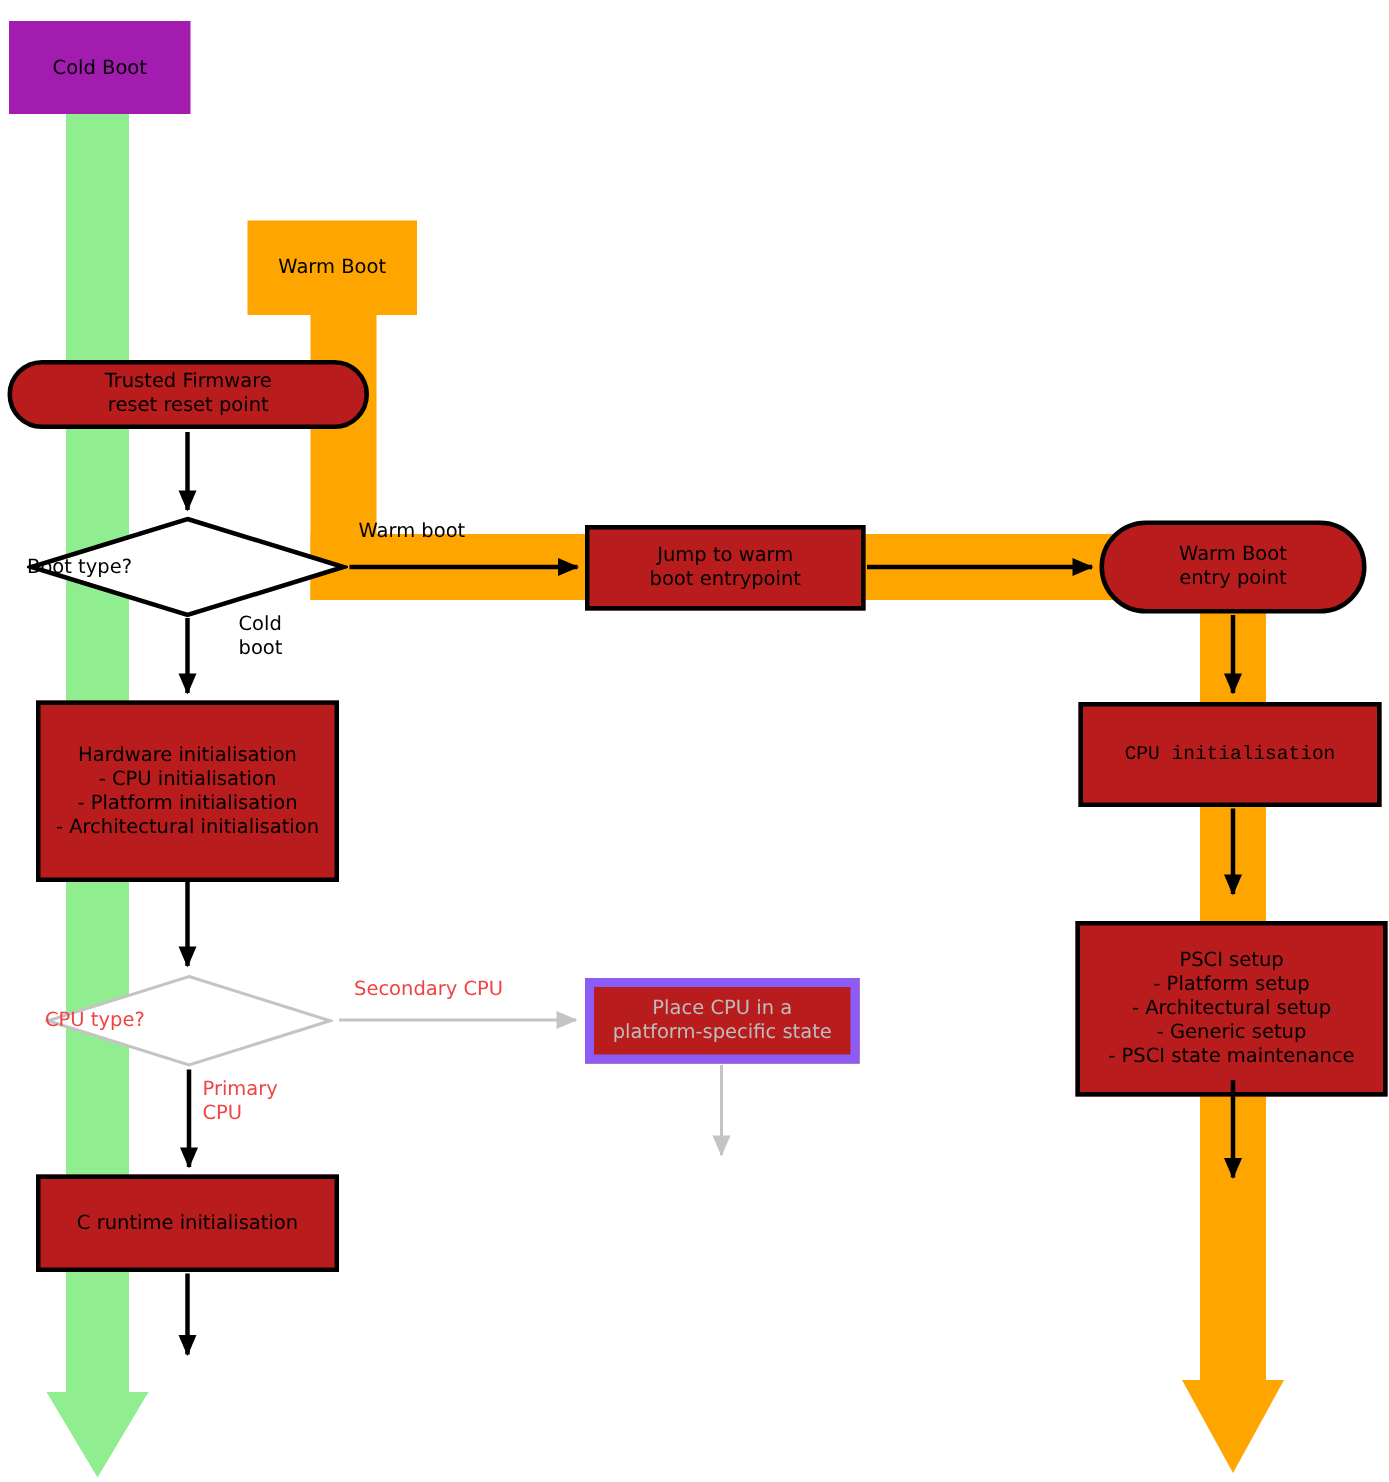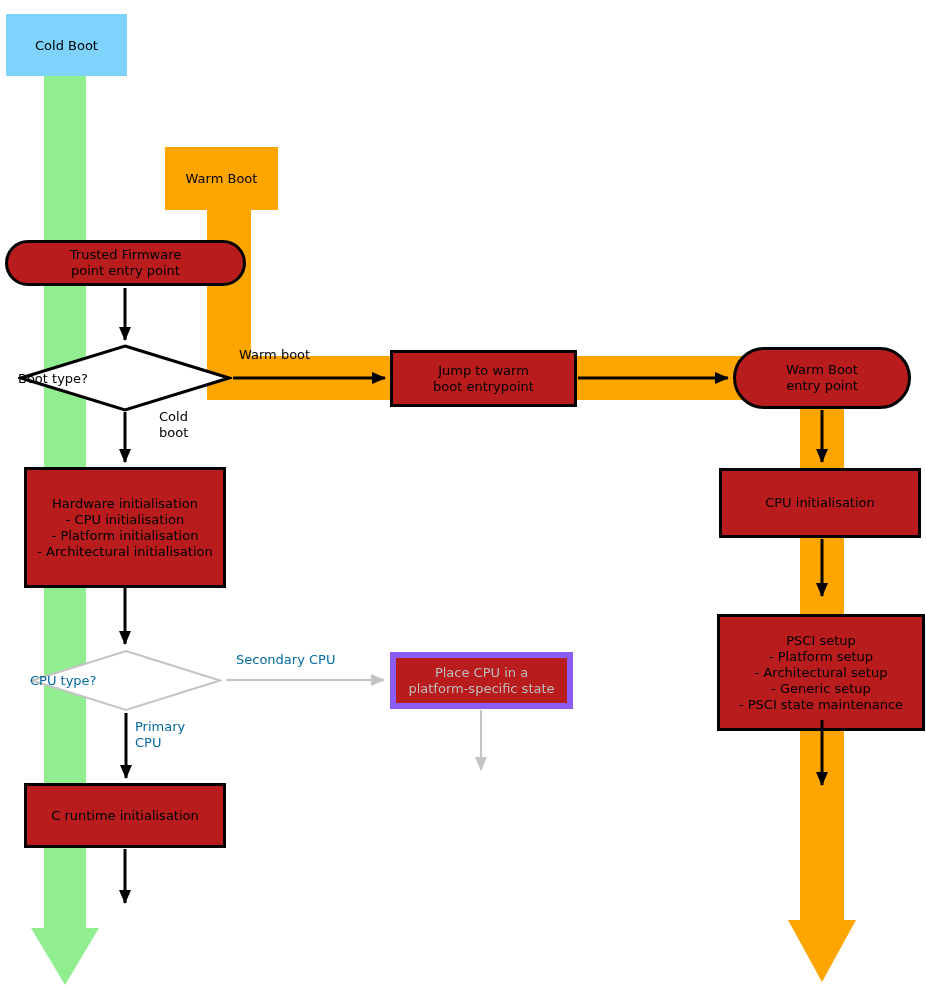--- a/index.html
+++ b/index.html
@@ -34,50 +34,50 @@
   }
   .stadium { border-radius: 31px; }
   .node.grey-node { border: 6px solid #8b5cf6; color: #BDBDBD; }
   .diamond {
     position: absolute; z-index: 3;
     display: flex; align-items: center; 
     text-align: center;
   }
   .diamond svg { position: absolute; left: 0; top: 0; }
   .diamond .dlabel { position: relative; z-index: 1; }
-  .grey-text { color: #0369a1; }
+  .grey-text { color: #ef4444; }
   .elabel { position: absolute; z-index: 6; line-height: 16px; background: transparent; }
   svg.overlay {
     position: absolute; left: 0; top: 0; z-index: 5;
     pointer-events: none;
   }
 </style>
 </head>
 <body>
 
 <div id="canvas">
 
   <div class="band band-green" style="left:44px; top:14px; width:42px; height:916px;"></div>
   <div class="tri" style="left:31px; top:928px; border-left:34px solid transparent; border-right:34px solid transparent; border-top:57px solid #90EE90;"></div>
 
   <div class="band band-orange" style="left:207px; top:208px; width:44px; height:192px;"></div>
   <div class="band band-orange" style="left:207px; top:356px; width:637px; height:44px;"></div>
   <div class="band band-orange" style="left:800px; top:378px; width:44px; height:544px;"></div>
   <div class="tri" style="left:788px; top:920px; border-left:34px solid transparent; border-right:34px solid transparent; border-top:62px solid #FFA500;"></div>
 
-  <div class="lane-label" style="left:6px; top:14px; width:121px; height:62px; background:#7dd3fc;">
+  <div class="lane-label" style="left:6px; top:14px; width:121px; height:62px; background:#a21caf;">
     <span>Cold Boot</span>
   </div>
   <div class="lane-label" style="left:165px; top:147px; width:113px; height:63px; background:#FFA500;">
     <span>Warm Boot</span>
   </div>
 
   <div class="node stadium" style="left:5px; top:240px; width:241px; height:46px; border-radius:23px;">
     <div>Trusted Firmware</div>
-    <div>point entry point</div>
+    <div>reset reset point</div>
   </div>
 
   <div class="diamond" style="left:18px; top:343px; width:214px; height:70px;">
     <svg width="214" height="70" viewBox="0 0 214 70">
       <polygon points="107,3 211,35 107,67 3,35" fill="#ffffff" stroke="#000000" stroke-width="3"></polygon>
     </svg>
     <span class="dlabel">Boot type?</span>
   </div>
 
   <div class="node" style="left:390px; top:350px; width:187px; height:57px;">
@@ -106,21 +106,21 @@
 
   <div class="node grey-node" style="left:390px; top:652px; width:183px; height:57px;">
     <div>Place CPU in a</div>
     <div>platform-specific state</div>
   </div>
 
   <div class="node" style="left:24px; top:783px; width:202px; height:65px;">
     <div>C runtime initialisation</div>
   </div>
 
-  <div class="node" style="left:719px; top:468px; width:202px; height:70px;">
+  <div class="node" style="left:719px; top:468px; width:202px; height:70px;font-family:Liberation Mono, monospace;">
     <div>CPU initialisation</div>
   </div>
 
   <div class="node" style="left:717px; top:602px; width:208px; height:117px;margin-top:12px;">
     <div>PSCI setup</div>
     <div>- Platform setup</div>
     <div>- Architectural setup</div>
     <div>- Generic setup</div>
     <div>- PSCI state maintenance</div>
   </div>

